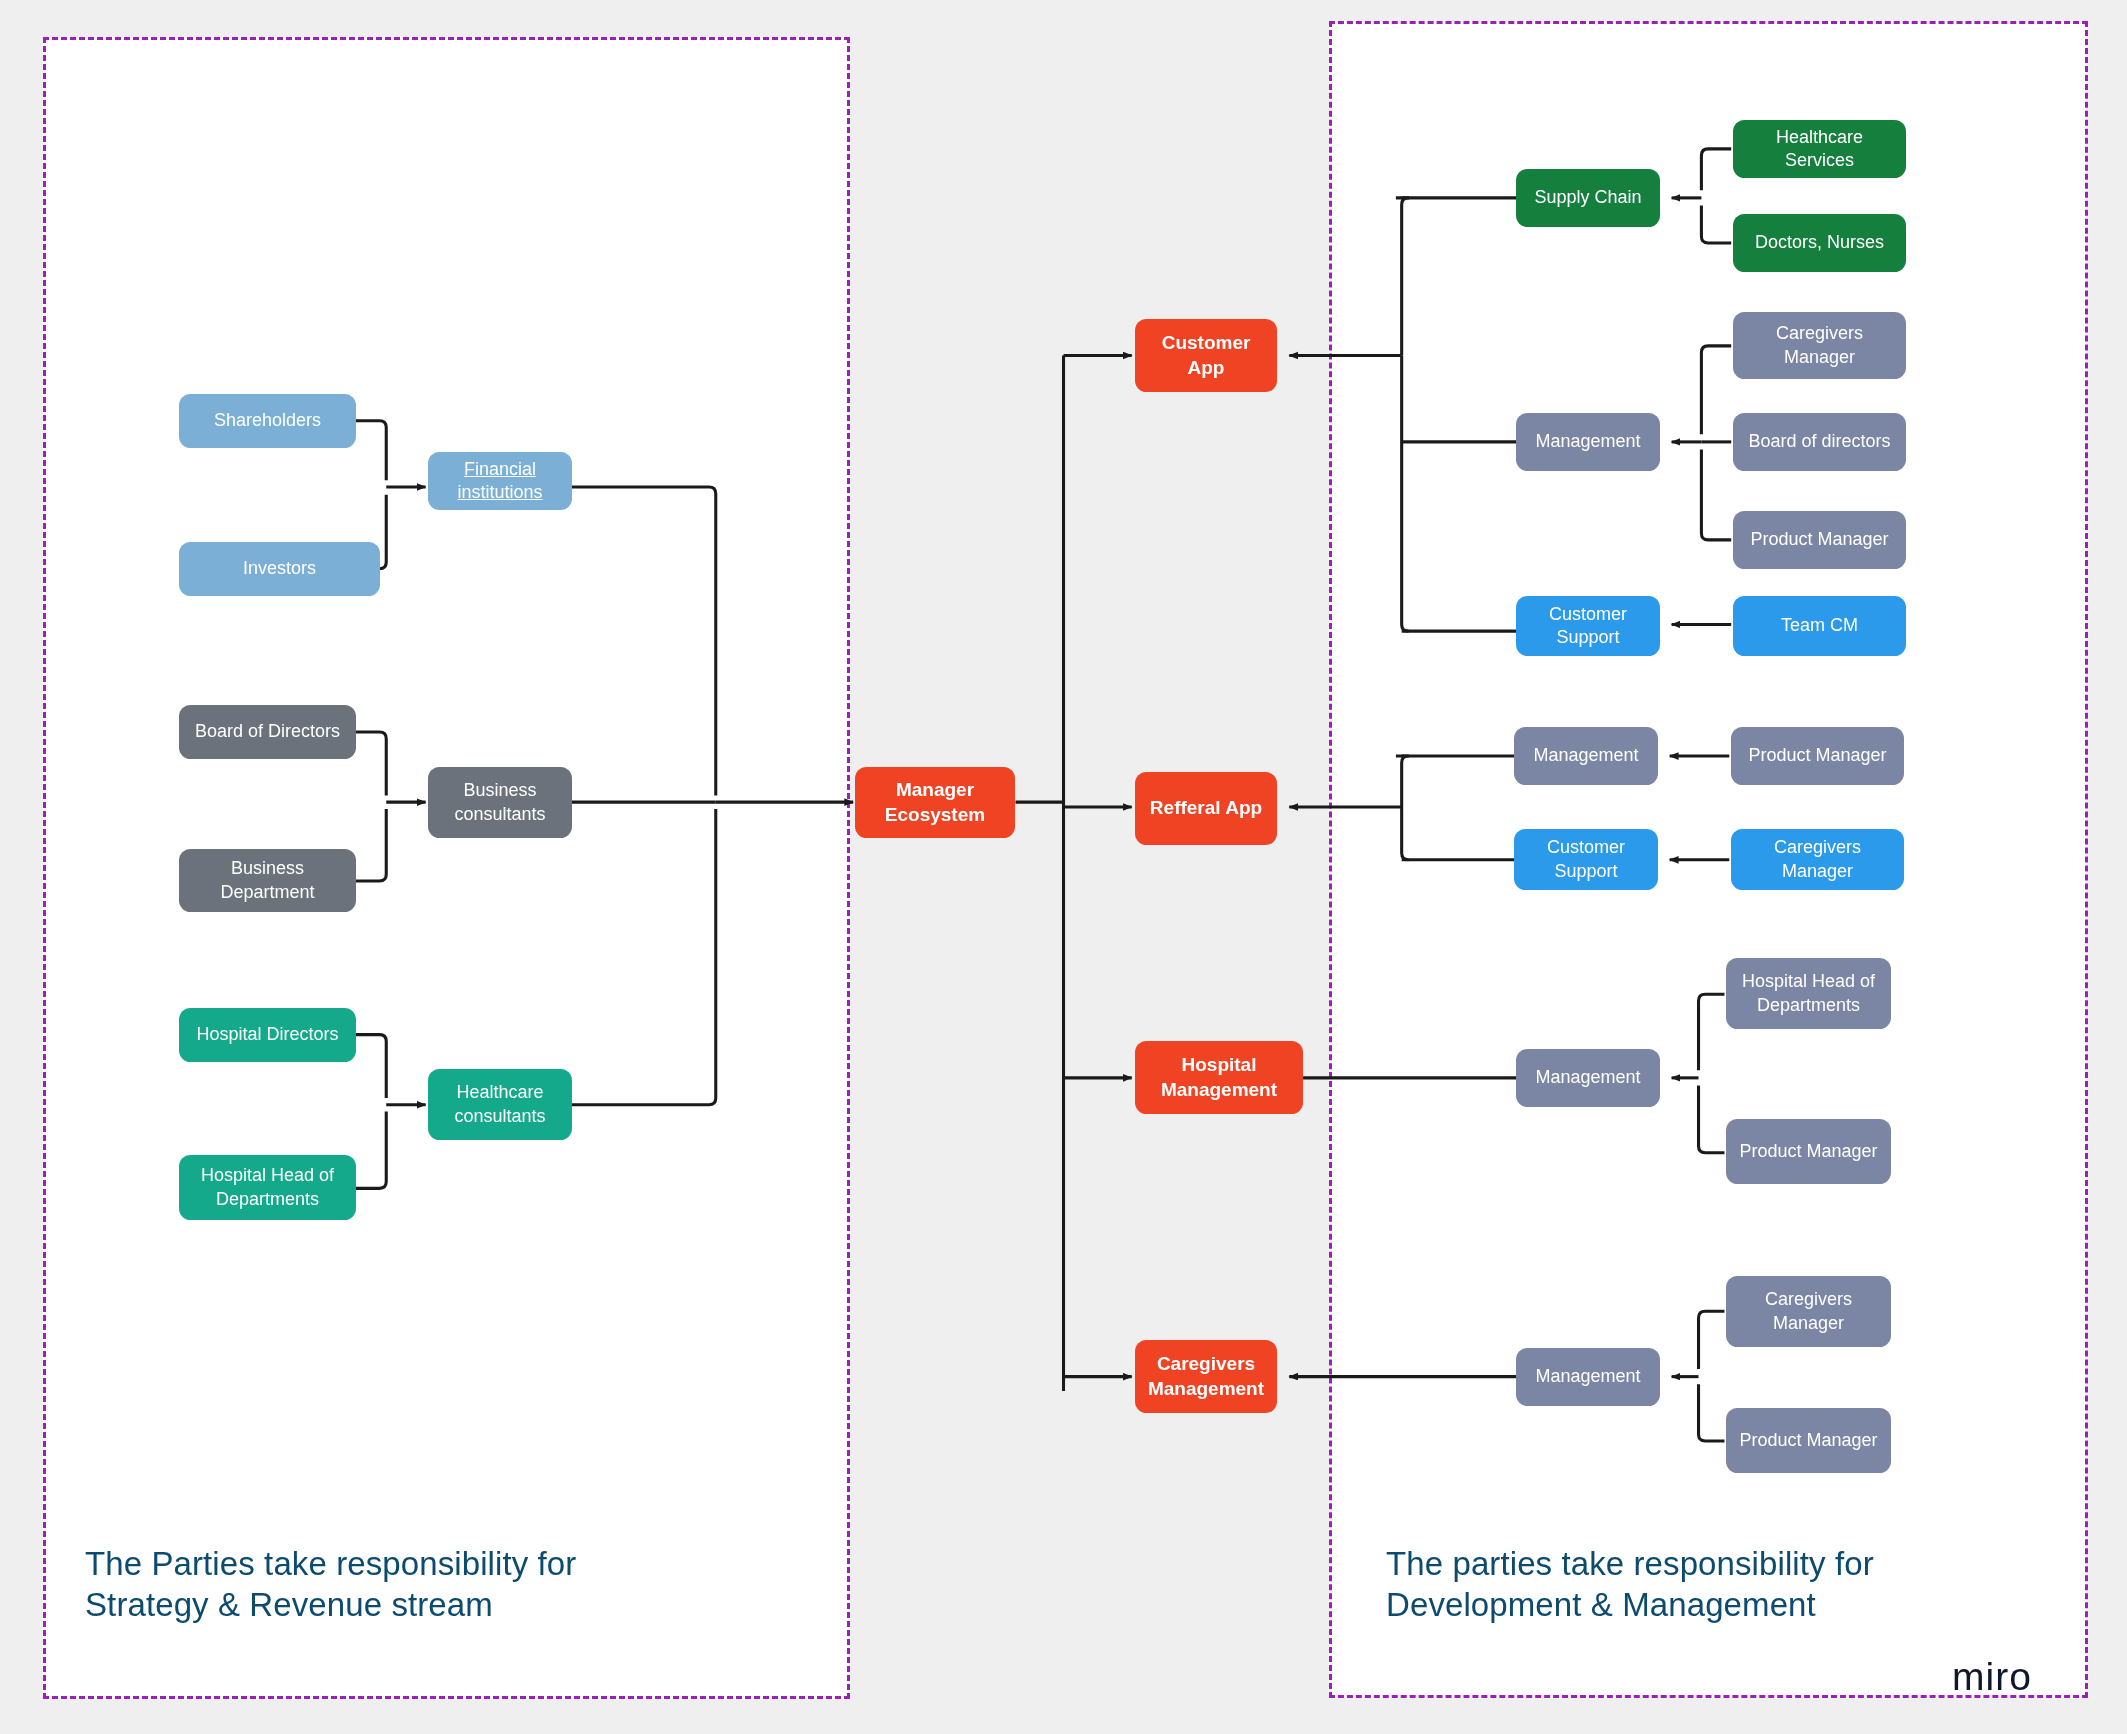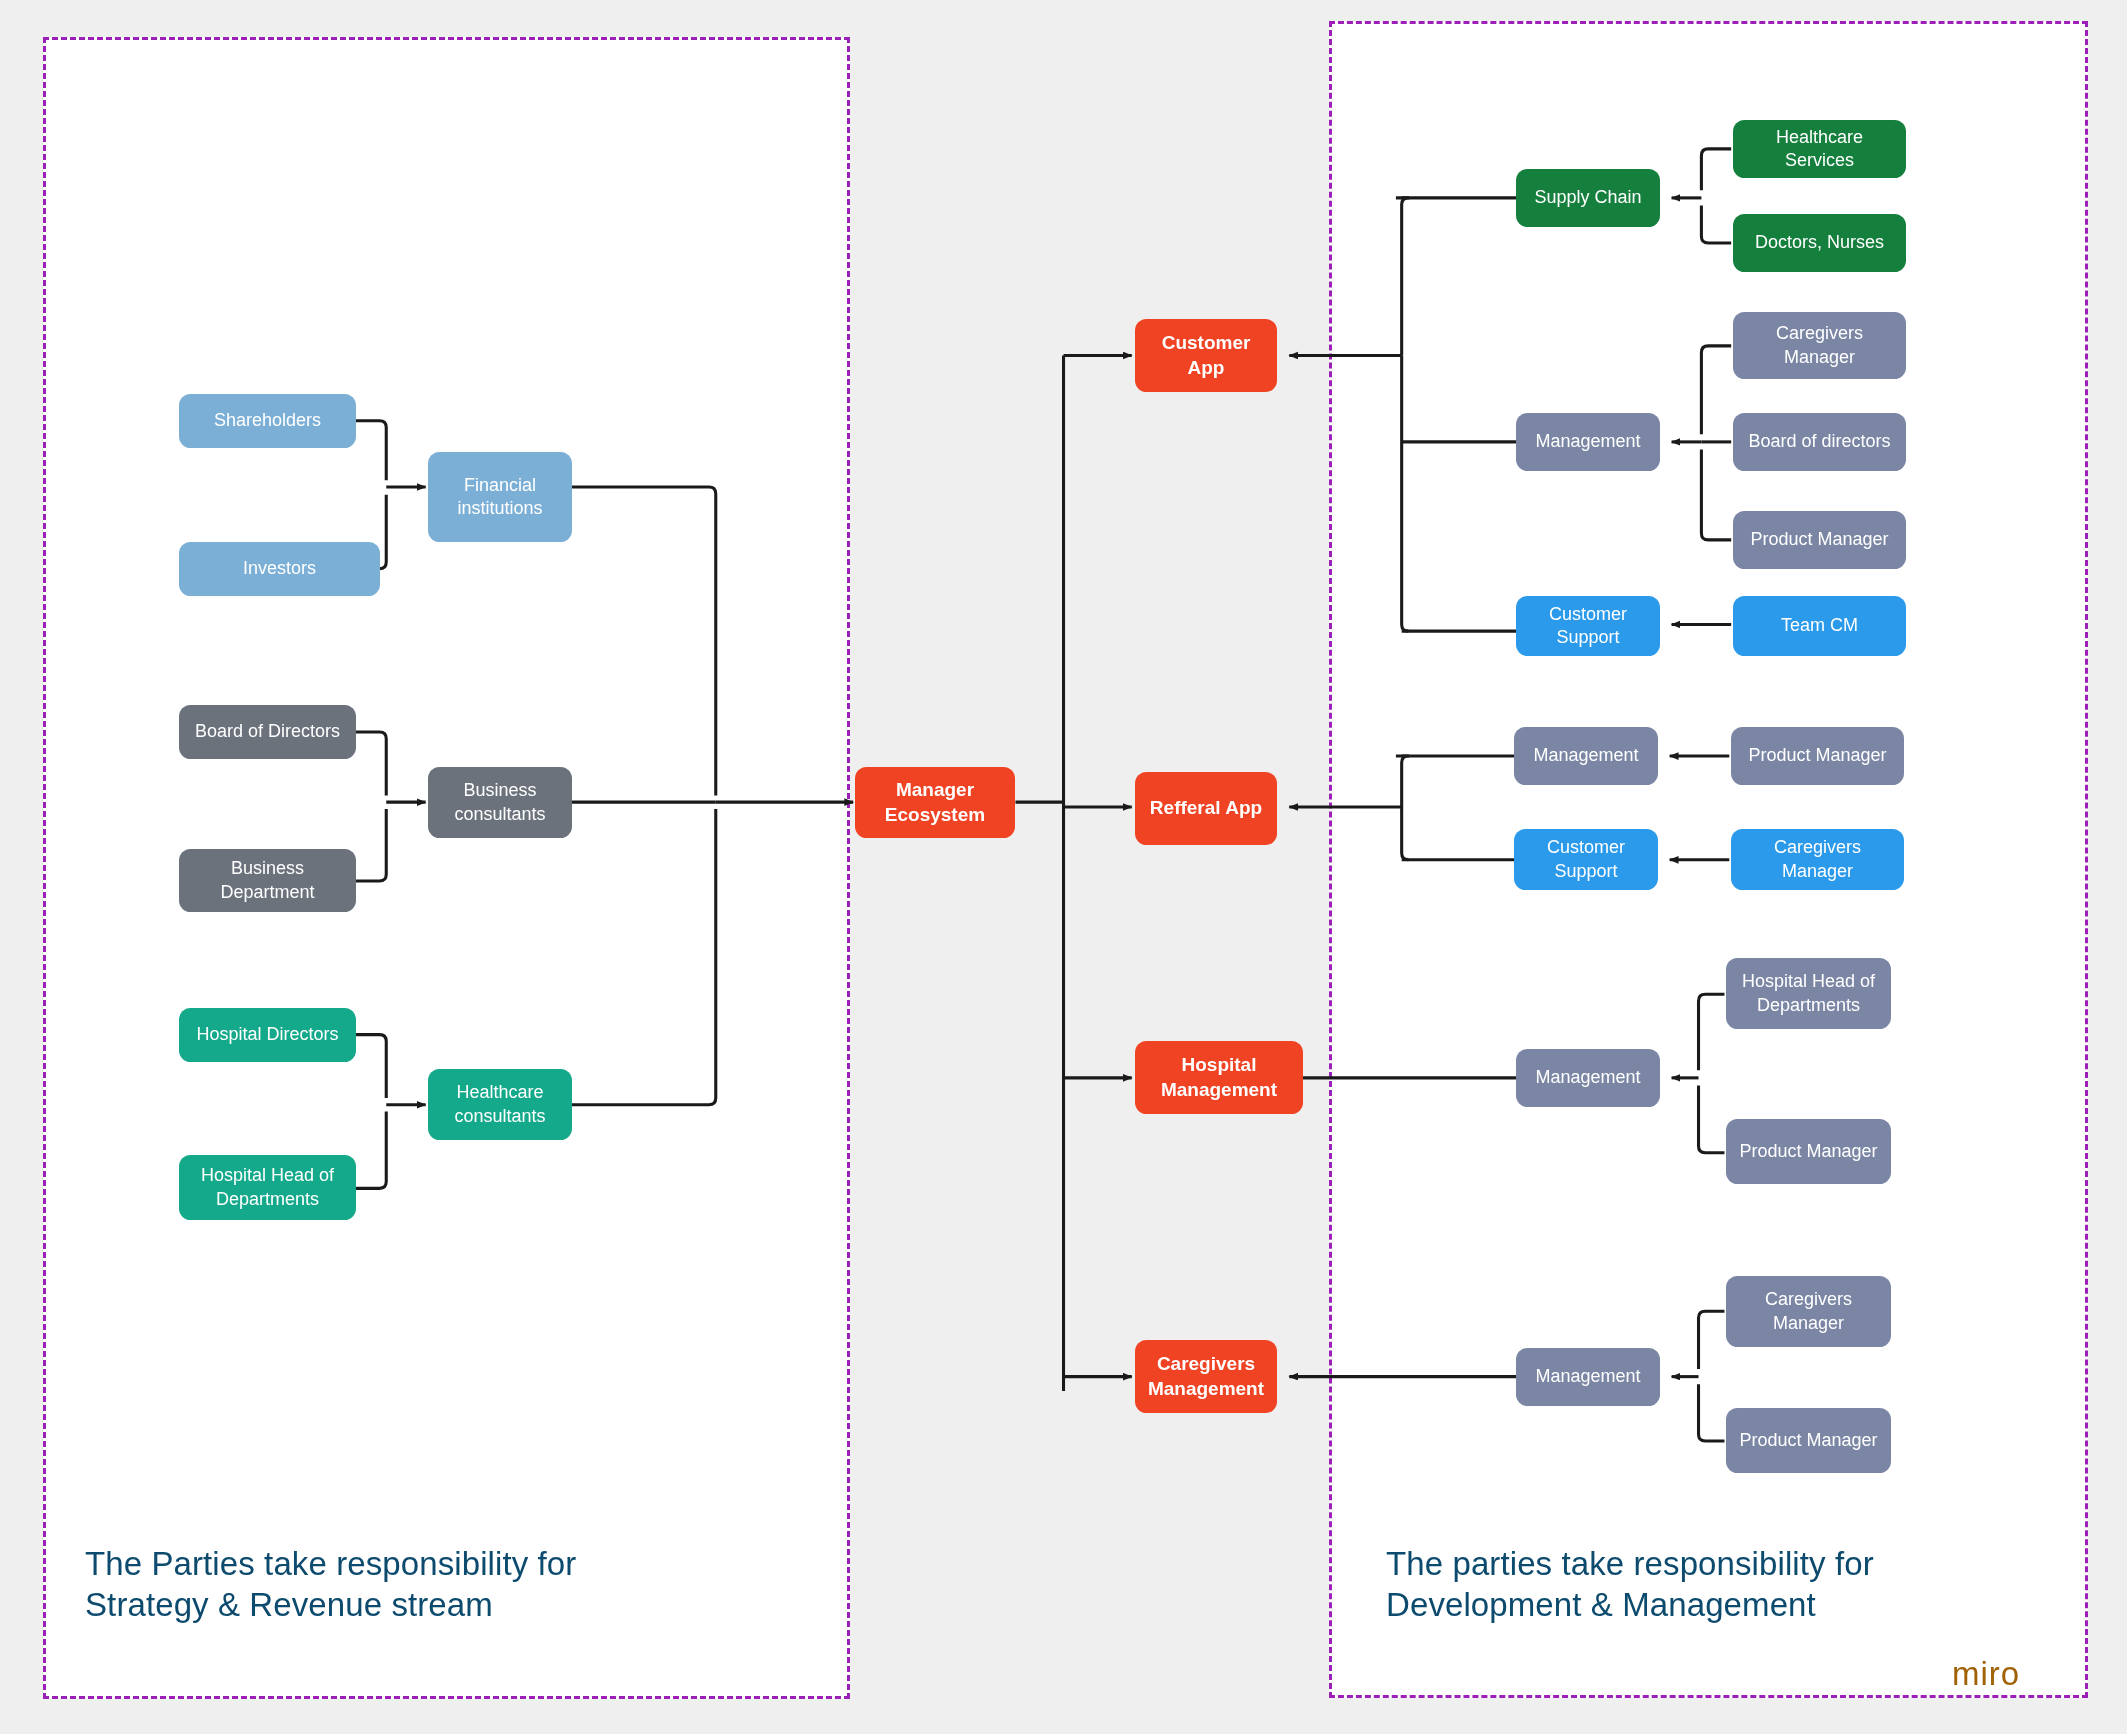--- a/index.html
+++ b/index.html
@@ -57,21 +57,21 @@
   .c-gray  {background:#6b727c;}
   .c-teal  {background:#14a98a;}
   .c-red   {background:#ef4323;}
   .c-green {background:#15803d;}
   .c-slate {background:#7b86a5;}
   .c-sky   {background:#2b9aeb;}
 
   
   #miro{
     position:absolute;left:1952px;top:1655px;
-    font-size:33px;color:#a16207;letter-spacing:1px;
+    font-size:39px;color:#0f172a;letter-spacing:1px;
     font-family:"Liberation Sans", sans-serif;
   }
 </style>
 </head>
 <body>
 
 <div id="stage">
 
   <div class="panel" id="panel-left"></div>
   <div class="panel" id="panel-right"></div>
@@ -143,21 +143,21 @@
       <path d="M1795,1365 H1775 Q1768,1365 1768,1372 V1425"></path>
       <path d="M1795,1500 H1775 Q1768,1500 1768,1493 V1441"></path>
       <path d="M1768,1433 H1740" marker-end="url(#ar)"></path>
     </g>
   </svg>
 
   <div class="node c-blue" style="left:179px;top:394px;width:177px;height:54px;">Shareholders</div>
 
   <div class="node c-blue" style="left:179px;top:542px;width:201px;height:54px;">Investors</div>
 
-  <div class="node c-blue" style="left:428px;top:452px;width:144px;height:90px;">Financial
+  <div class="node c-blue" style="left:428px;top:452px;width:144px;height:58px;text-decoration:underline;">Financial
 institutions</div>
 
   <div class="node c-gray" style="left:179px;top:705px;width:177px;height:54px;">Board of Directors</div>
 
   <div class="node c-gray" style="left:179px;top:849px;width:177px;height:63px;">Business
 Department</div>
 
   <div class="node c-gray" style="left:428px;top:767px;width:144px;height:71px;">Business
 consultants</div>
 

